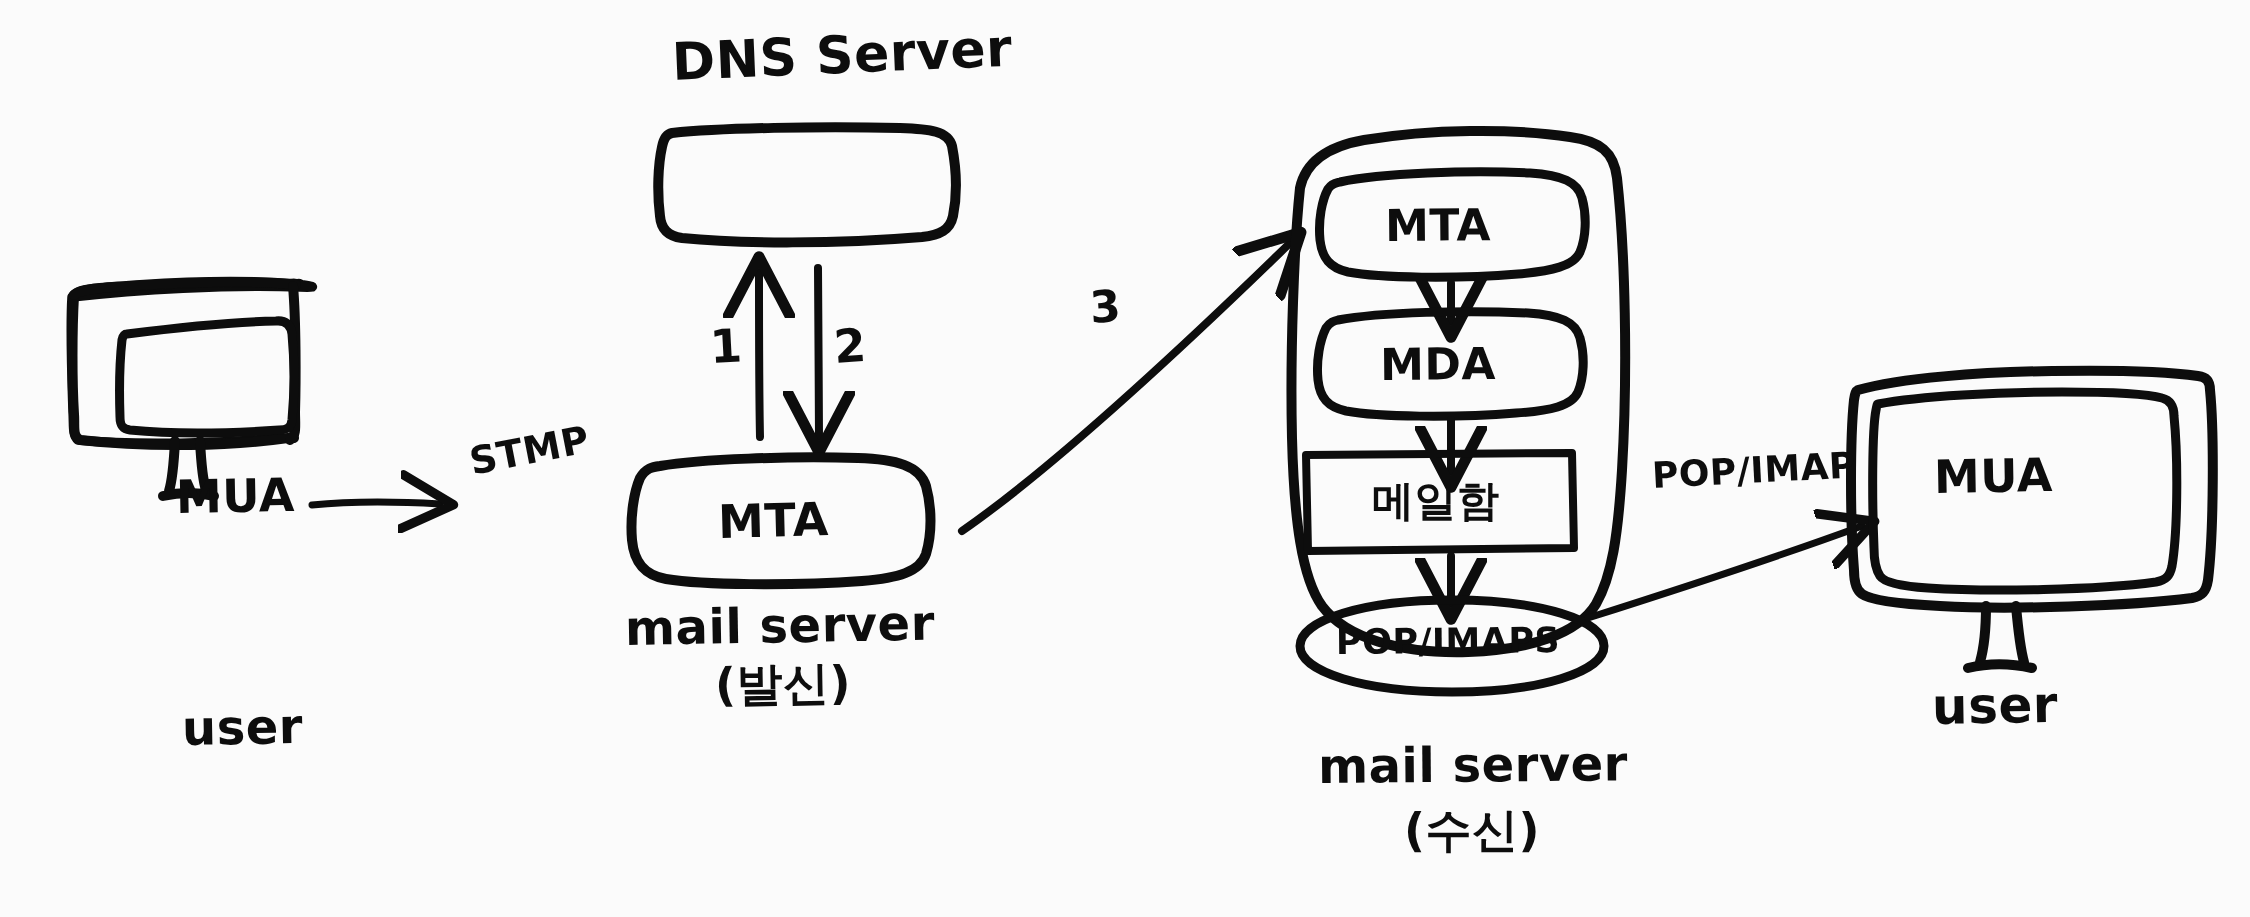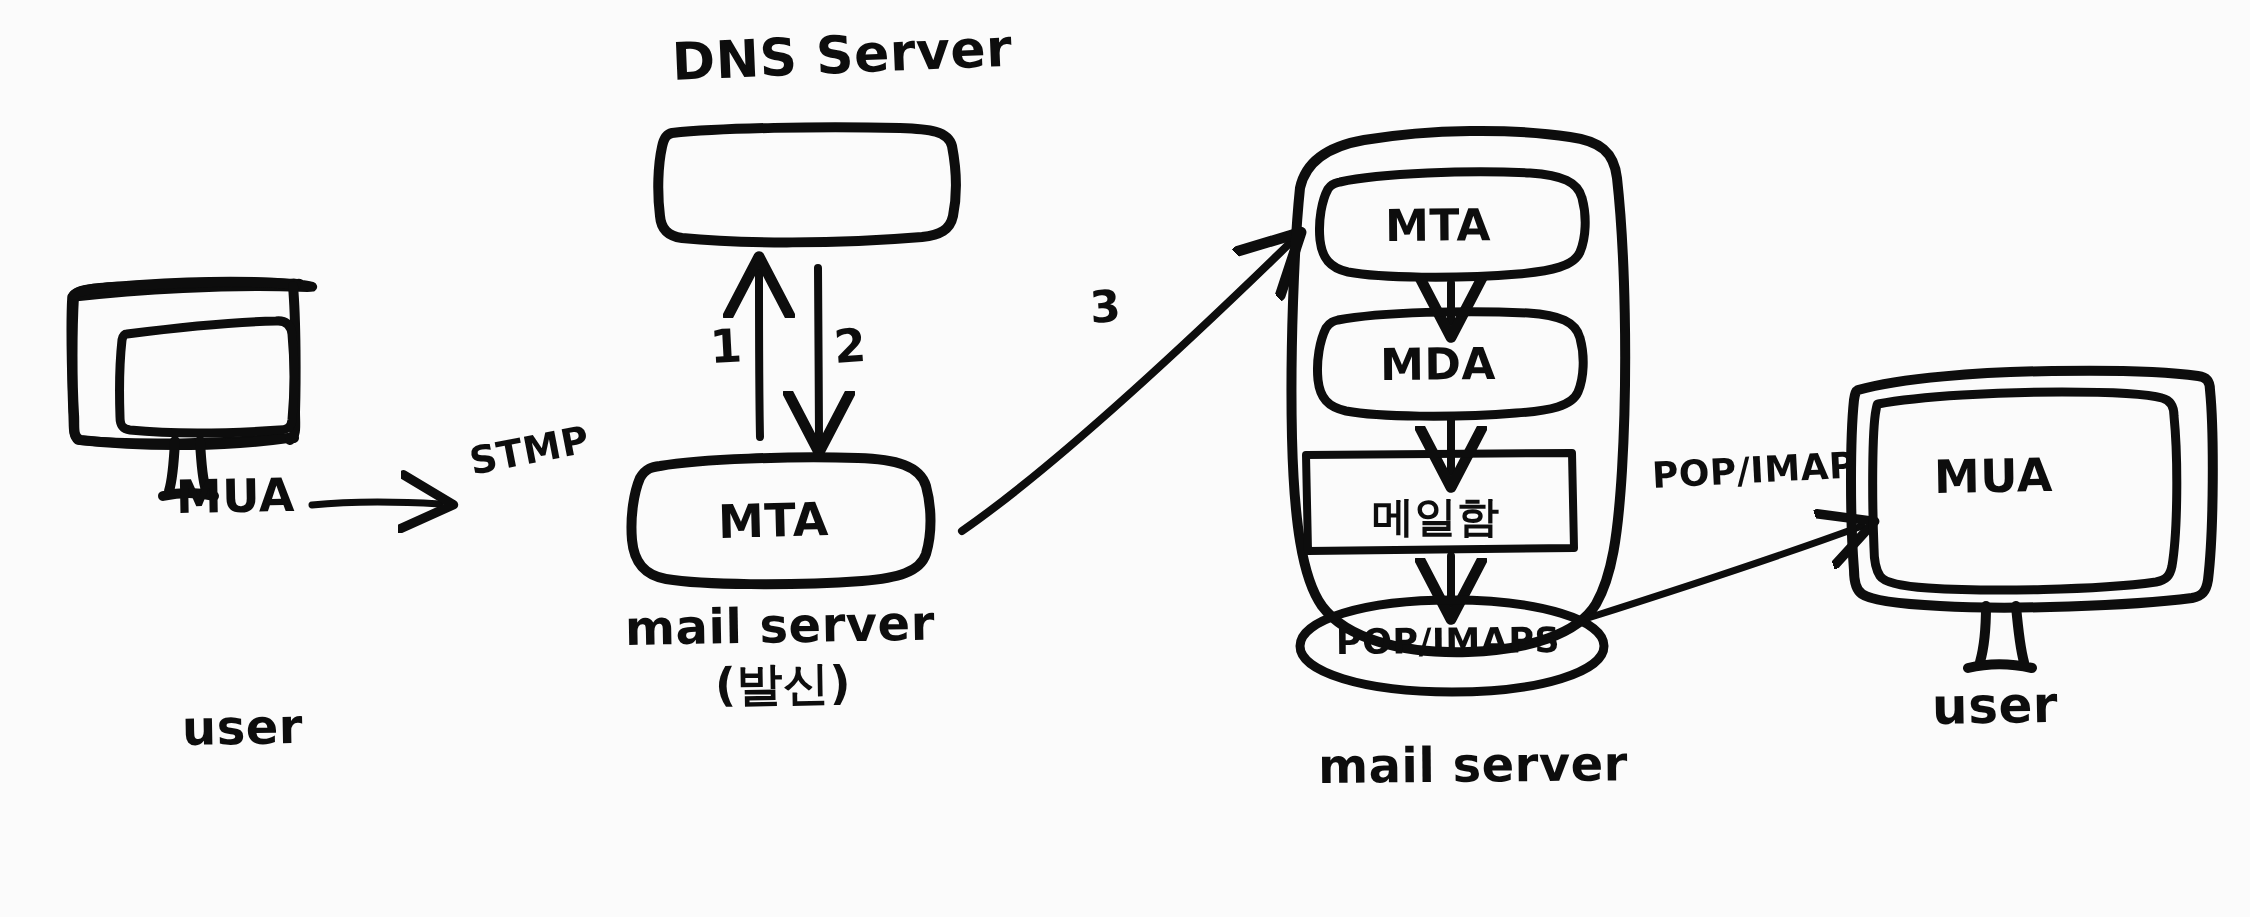--- a/index.html
+++ b/index.html
@@ -190,25 +190,26 @@
 
   <div class="hand-text" style="left:718px; top:495px; font-size:46px; transform:rotate(-1.5deg);">MTA</div>
 
   <div class="hand-text" style="left:625px; top:600px; font-size:48px; transform:rotate(-1deg);">mail server</div>
   <div class="hand-text" style="left:715px; top:655px; font-size:46px; transform:rotate(-1deg);">(발신)</div>
 
   <div class="hand-text" style="left:1385px; top:200px; font-size:44px; transform:rotate(-0.5deg);">MTA</div>
 
   <div class="hand-text" style="left:1380px; top:339px; font-size:44px; transform:rotate(-0.5deg);">MDA</div>
 
-  <div class="hand-text" style="left:1372px; top:473px; font-size:42px;margin-top:16px;">메일함</div>
+  <div class="hand-text" style="left:1372px; top:473px; font-size:42px;">메일함</div>
 
   <div class="hand-text" style="left:1336px; top:622px; font-size:35px; transform:rotate(-0.5deg);">POP/IMAPS</div>
 
   <div class="hand-text" style="left:1318px; top:738px; font-size:48px; transform:rotate(-0.5deg);">mail server</div>
+  <div class="hand-text" style="left:1404px; top:800px; font-size:46px;">(수신)</div>
 
   <div class="hand-text" style="left:1652px; top:455px; font-size:36px; transform:rotate(-3deg);">POP/IMAP</div>
 
   <div class="hand-text" style="left:1934px; top:450px; font-size:46px; transform:rotate(-1deg);">MUA</div>
 
   <div class="hand-text" style="left:1932px; top:678px; font-size:50px; transform:rotate(-1deg);">user</div>
 
 </div>
 
 </body></html>

